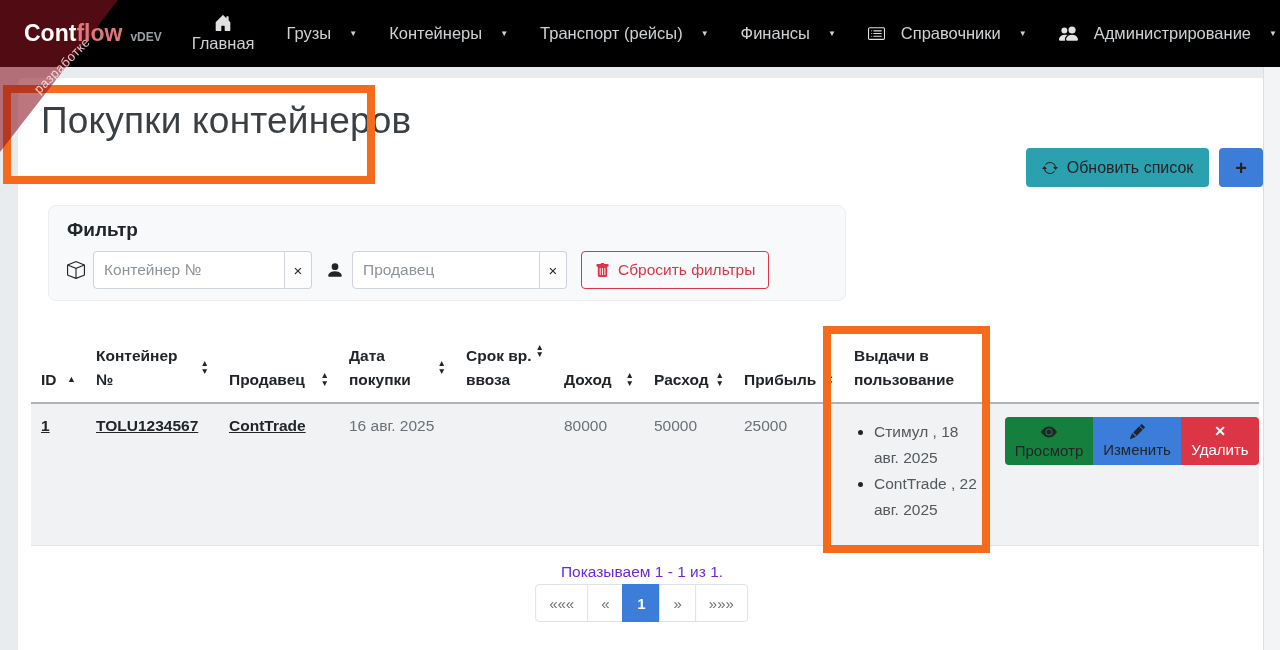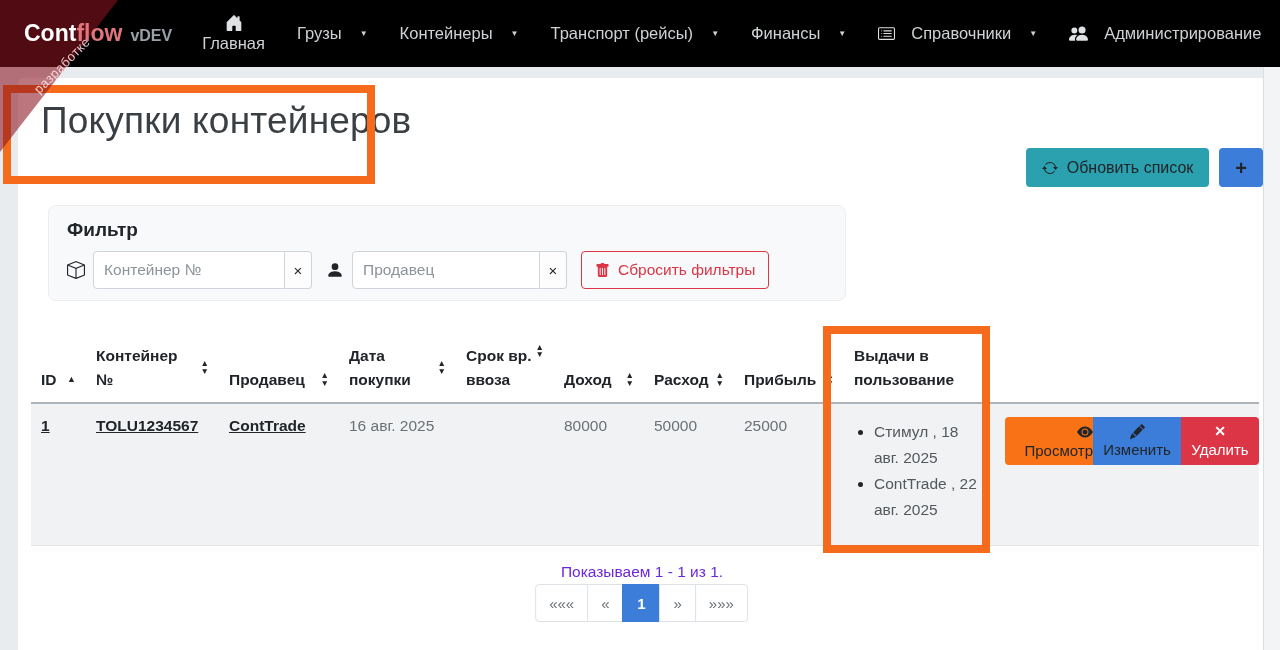--- a/index.html
+++ b/index.html
@@ -23,21 +23,21 @@
   .navbar {
     position: absolute; left: 0; top: 0;
     width: 1280px; height: 67px;
     background: #000000;
     display: flex; align-items: center;
     padding: 0 10px 0 24px;
   }
   .brand { position: relative; z-index: 300; display:flex; align-items: baseline; white-space: nowrap; }
   .brand .b1 { color: #fff; font-size: 23px; font-weight: 700; }
   .brand .b2 { color: #e0767c; font-size: 23px; font-weight: 700; }
-  .brand .ver { color: #9aa0a6; font-size: 16px; font-weight: 700; margin-left: 8px; }
+  .brand .ver { color: #9aa0a6; font-size: 12px; font-weight: 700; margin-left: 8px; }
   .nav { display: flex; align-items: center; margin-left: 30px; gap: 32px; flex: 1; }
   .nav-item { display: flex; align-items: center; gap: 16px; color: #cfd2d5; font-size: 16.5px; cursor: pointer; white-space: nowrap; }
   .nav-item.col { flex-direction: column; gap: 2px; }
   .nav-item svg { flex: 0 0 auto; }
   .caret { font-size: 8px; margin-left: 2px; color: #cfd2d5; }
   .nav-item.lang { margin-left: auto; margin-right: -8px; }
 
   
   .ribbon {
     position: absolute; left: 0; top: 0; width: 170px; height: 170px;
@@ -104,21 +104,21 @@
        background: #f1f2f3; border-bottom: 1px solid #e0e3e5; }
   .cell-link { color: #212529; font-weight: 700; text-decoration: underline; cursor: pointer; }
   td.handover ul { margin: 2px 0 0 0; padding-left: 20px; color: #53585d; }
   td.handover li { line-height: 26px; }
   td.handover li::marker { color: #212529; }
   td.actions { text-align: right; padding-right: 0; }
   .btn-group { display: inline-flex; }
   .abtn { display: flex; flex-direction: column; align-items: center; justify-content: center;
           width: 88px; height: 48px; border: none; font-size: 15px; font-family: inherit;
           gap: 2px; cursor: pointer; color: #212529; }
-  .abtn.view { background: #f97316; border-radius: 4px 0 0 4px; align-items: flex-end; }
+  .abtn.view { background: #15803d; border-radius: 4px 0 0 4px; }
   .abtn.edit { background: #3b7dd8; }
   .abtn.del  { background: #dc3545; color: #fff; border-radius: 0 4px 4px 0; width: 78px; }
   .x-glyph { font-size: 14px; font-weight: 700; line-height: 15px; }
 
   
   .pag-summary { position: absolute; top: 485px; left: 0; width: 100%;
                  text-align: center; color: #6d28d9; font-size: 15.5px; }
   .pager { position: absolute; top: 506px; left: 50%; transform: translateX(-50%); display: flex; }
   .pbtn { min-width: 34px; height: 38px; padding: 0 13px; margin-left: -1px;
           background: #fff; border: 1px solid #dee2e6; color: #6a7075;

